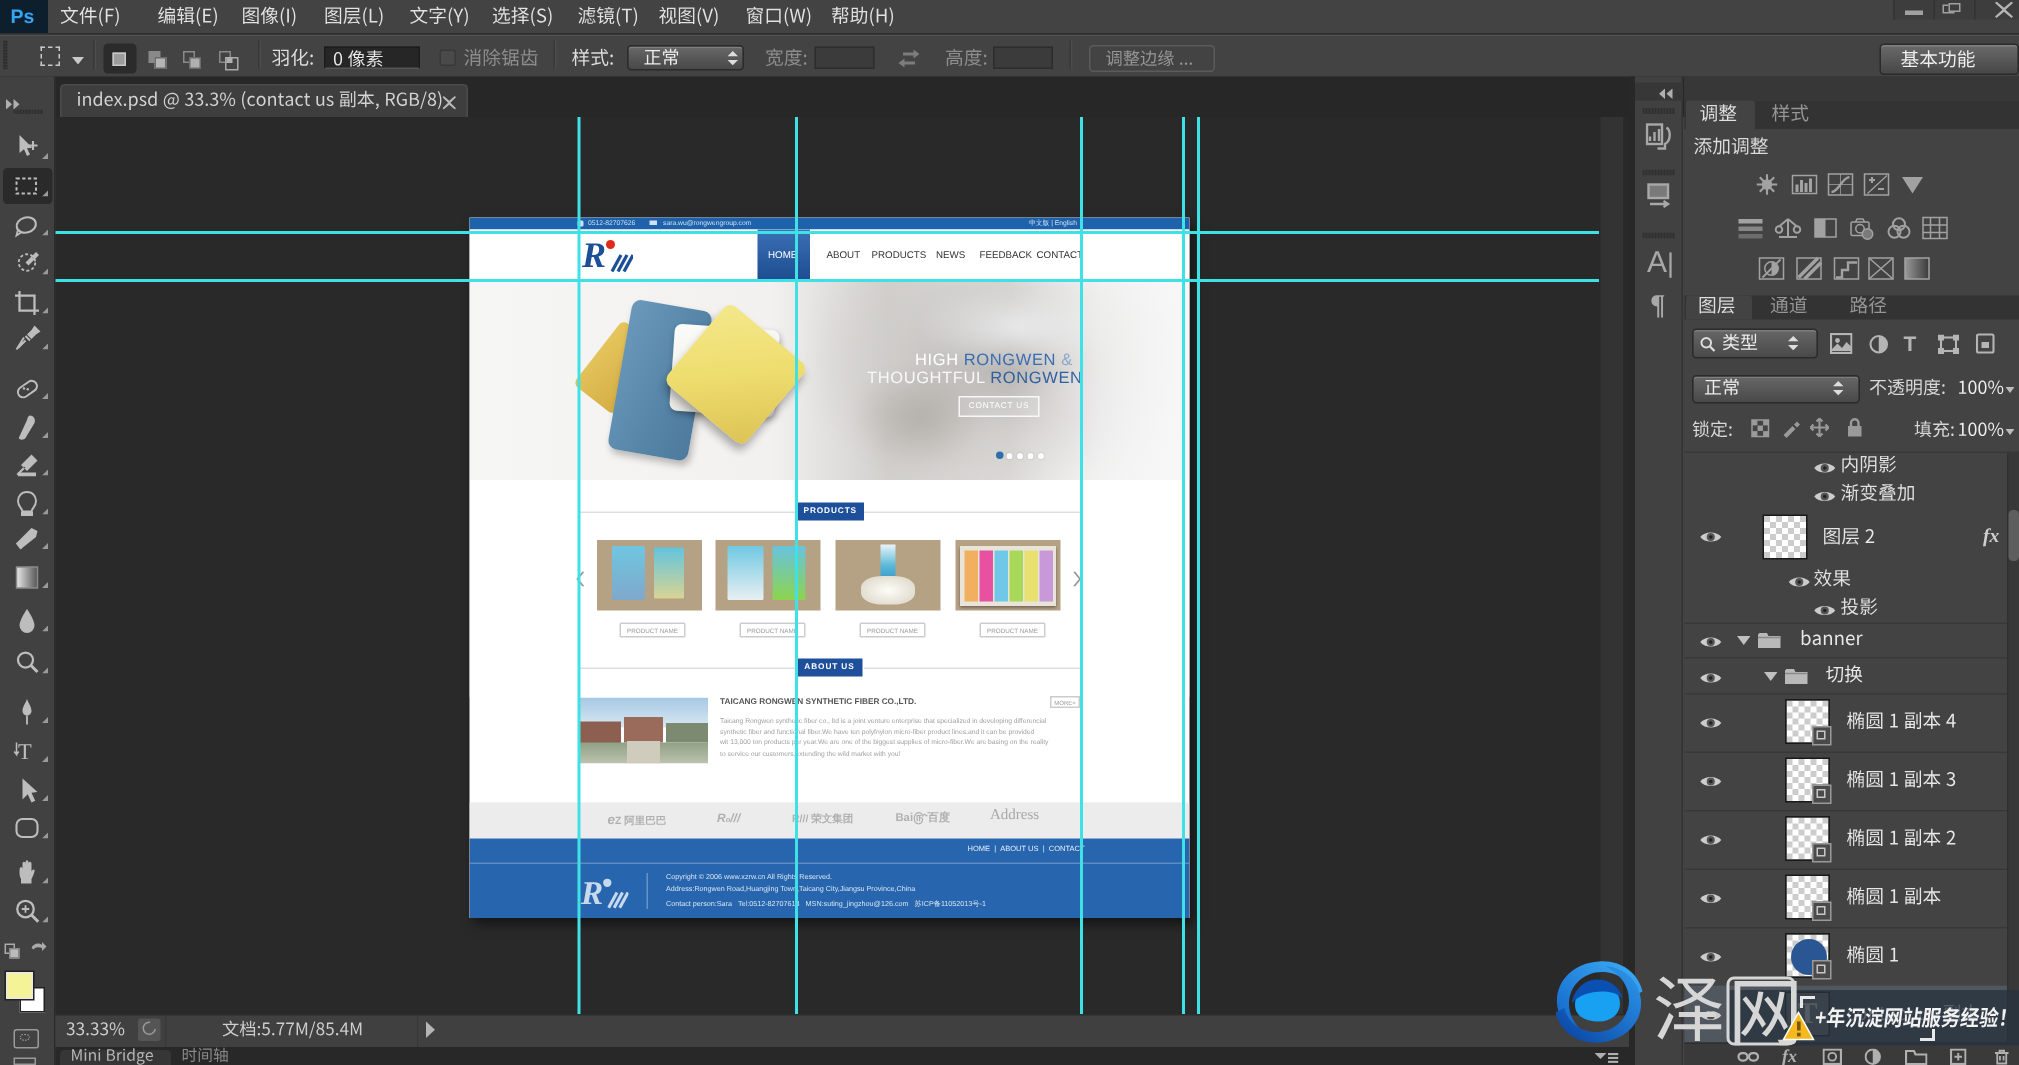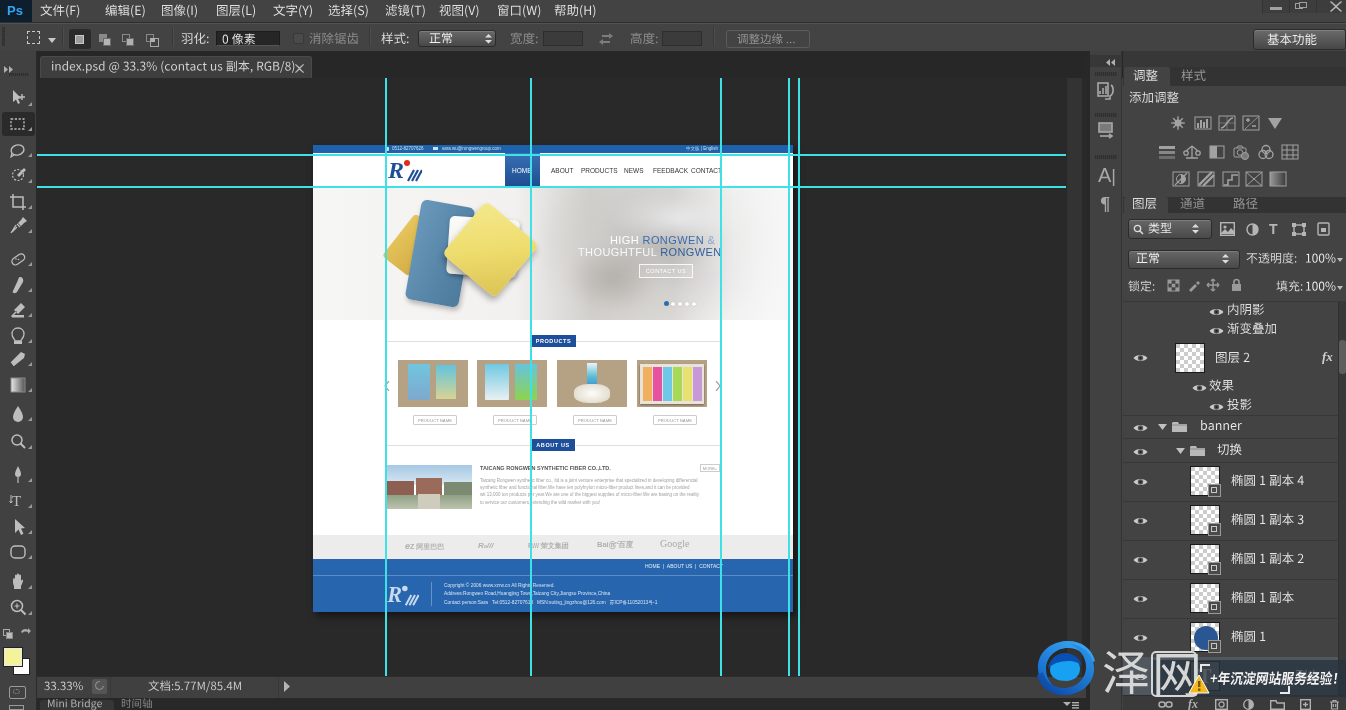--- a/index.html
+++ b/index.html
@@ -694,21 +694,21 @@
       </div>
       <div style="position:absolute;left:167px;top:333.0px;font:4.5px 'Liberation Sans',sans-serif;color:#a0a0a0;white-space:nowrap;">Taicang Rongwen synthetic fiber co., ltd is a joint venture enterprise that specialized in developing differencial</div>
       <div style="position:absolute;left:167px;top:340.2px;font:4.5px 'Liberation Sans',sans-serif;color:#a0a0a0;white-space:nowrap;">synthetic fiber and functional fiber.We have ten polyfnylon micro-fiber product lines,and it can be provided</div>
       <div style="position:absolute;left:167px;top:347.4px;font:4.5px 'Liberation Sans',sans-serif;color:#a0a0a0;white-space:nowrap;">wit 13,000 ton products per year.We are one of the biggest supplies of micro-fiber.We are basing on the reality</div>
       <div style="position:absolute;left:167px;top:354.6px;font:4.5px 'Liberation Sans',sans-serif;color:#a0a0a0;white-space:nowrap;">to service our customers,extending the wild market with you!</div>
       <div style="position:absolute;left:0;top:390px;width:480px;height:24px;background:#ececec"></div>
       <div style="position:absolute;left:92px;top:396px;font:bold 7px 'Liberation Sans',sans-serif;color:#b0b0b0;white-space:nowrap;"><span style="font-style:italic;font-size:9px">e</span>Z 阿里巴巴</div>
       <div style="position:absolute;left:165px;top:396px;font:italic bold 8px 'Liberation Sans',sans-serif;color:#b0b0b0;white-space:nowrap;">R<span style="font-size:5px">o</span>///</div>
       <div style="position:absolute;left:215px;top:396px;font:bold 7px 'Liberation Sans',sans-serif;color:#b0b0b0;white-space:nowrap;">R/// 荣文集团</div>
       <div style="position:absolute;left:284px;top:395px;font:bold 7.5px 'Liberation Sans',sans-serif;color:#b0b0b0;white-space:nowrap;">Bai<span style="font-size:8px">௹</span>百度</div>
-      <div style="position:absolute;left:347px;top:393px;font:10px 'Liberation Sans',sans-serif;color:#a8a8a8;white-space:nowrap;font-family:'Liberation Serif',serif">Google</div>
+      <div style="position:absolute;left:347px;top:393px;font:10px 'Liberation Sans',sans-serif;color:#a8a8a8;white-space:nowrap;font-family:'Liberation Serif',serif">Address</div>
       <div style="position:absolute;left:0;top:414px;width:480px;height:53px;background:#2765ae"></div>
       <div style="position:absolute;left:332px;top:418px;font:5px 'Liberation Sans',sans-serif;color:#e8f0f8;white-space:nowrap;">HOME&nbsp;&nbsp;|&nbsp;&nbsp;ABOUT US&nbsp;&nbsp;|&nbsp;&nbsp;CONTACT</div>
       <div style="position:absolute;left:0;top:430px;width:480px;height:1px;background:rgba(255,255,255,0.25)"></div>
       <svg style="position:absolute;left:74px;top:438px" width="32" height="24" viewBox="0 0 34 26">
         <text x="0" y="21" font-family="Liberation Serif" font-style="italic" font-weight="bold" font-size="24" fill="#c8d9ec">R</text>
         <circle cx="19" cy="6" r="3" fill="#c8d9ec"></circle>
         <g stroke="#c8d9ec" stroke-width="2.2">
           <path d="M20 24 L26 13"></path>
           <path d="M24 24 L30 13"></path>
           <path d="M28 24 L34 13"></path>

